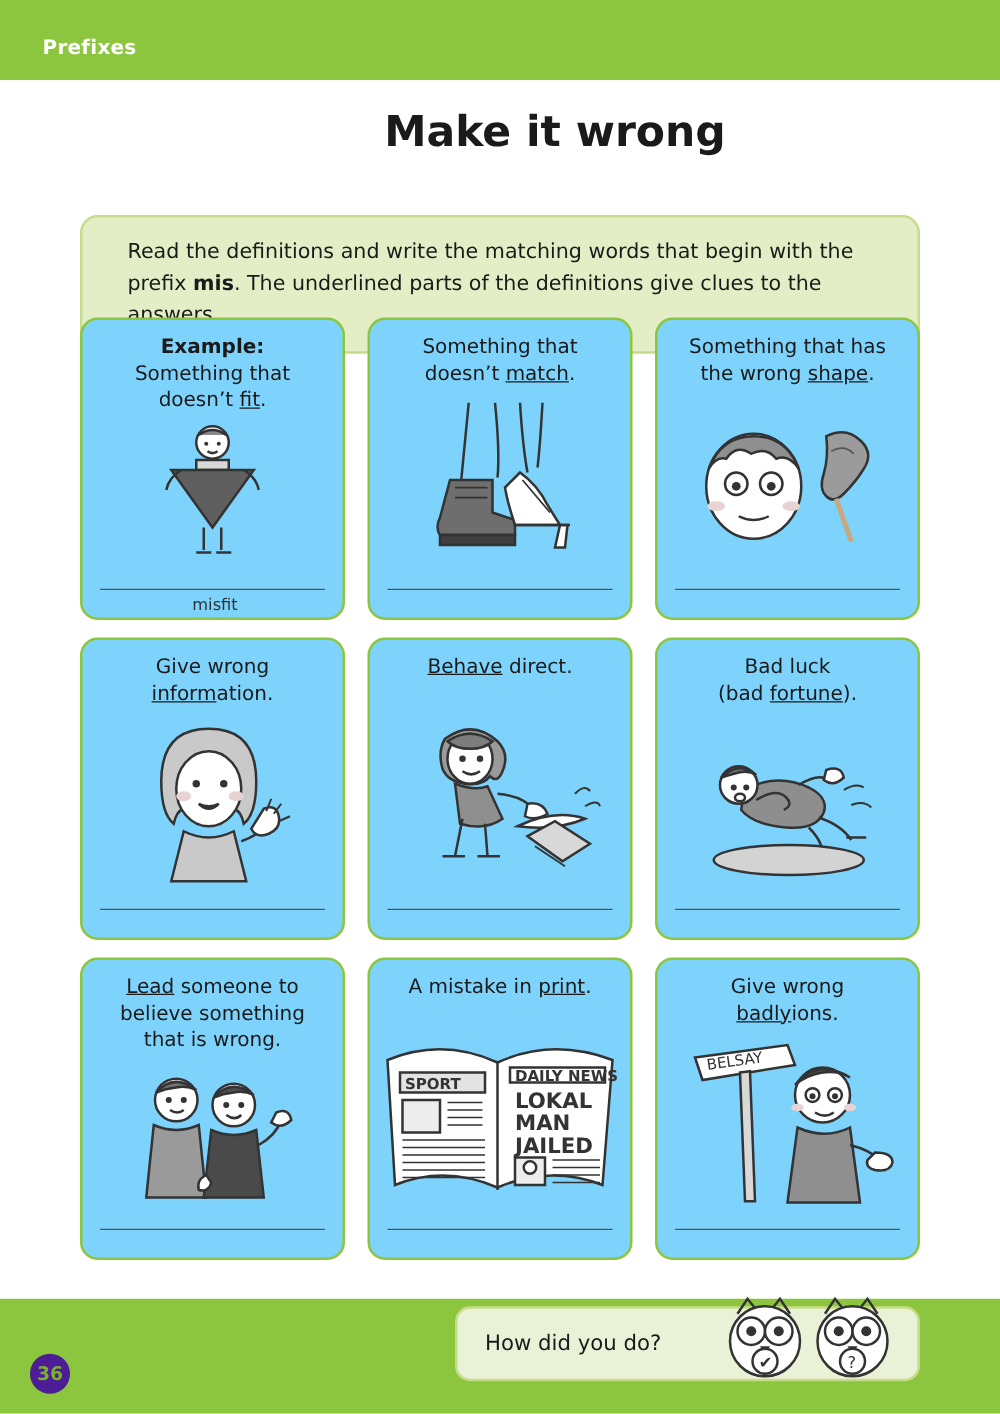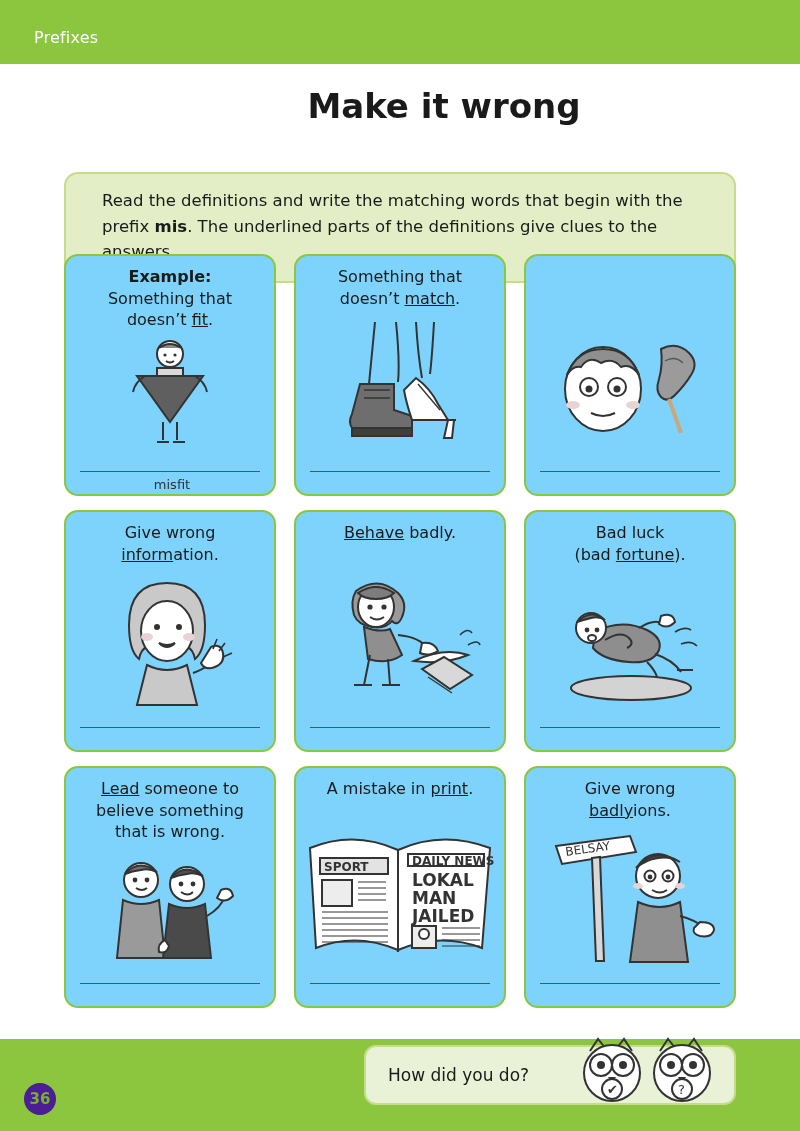--- a/index.html
+++ b/index.html
@@ -21,21 +21,21 @@
     top: 0; left: 0;
     width: 800px;
     height: 64px;
     background: #8cc63e;
   }
   .header-label {
     position: absolute;
     left: 34px;
     top: 28px;
     font-size: 16px;
-    font-weight: normal;
+    font-weight: bold;
     color: #ffffff;
     letter-spacing: 0.2px;
     font-family: "DejaVu Sans", sans-serif;
   }
 
   
   .page-title {
     position: absolute;
     top: 86px;
     left: 0;
@@ -245,20 +245,24 @@
           <path d="M92 98 h44" stroke="#333"></path>
           <path d="M98 62 l22 26" stroke="#333" stroke-width="1.4"></path>
         </g>
       </svg>
     </div>
     <div class="answer-line"></div>
     <div class="answer-text"></div>
   </div>
 
   <div class="card">
+    <div class="card-text">
+      <span>Something that has</span><br>
+      <span>the wrong </span><span class="u">shape</span><span>.</span>
+    </div>
     <div class="art">
       <svg width="170" height="125" viewBox="0 0 170 125">
         <g fill="none" stroke="#333" stroke-width="2">
 
           <ellipse cx="58" cy="62" rx="38" ry="42" fill="#ffffff"></ellipse>
           <path d="M22 48 q10 -26 36 -26 q26 0 36 26 q-8 -12 -18 -8 q-8 -10 -20 -4 q-12 -8 -20 4 q-8 -2 -14 8 z" fill="#8f8f8f"></path>
           <circle cx="44" cy="60" r="9" fill="#ffffff"></circle>
           <circle cx="72" cy="60" r="9" fill="#ffffff"></circle>
           <circle cx="44" cy="62" r="3.5" fill="#333" stroke="none"></circle>
           <circle cx="72" cy="62" r="3.5" fill="#333" stroke="none"></circle>
@@ -301,21 +305,21 @@
           <path d="M118 76 l4 -10 M124 78 l6 -8 M128 84 l9 -4" stroke-width="1.6"></path>
         </g>
       </svg>
     </div>
     <div class="answer-line"></div>
     <div class="answer-text"></div>
   </div>
 
   <div class="card">
     <div class="card-text">
-      <span class="u">Behave</span><span> badly.</span>
+      <span class="u">Behave</span><span> direct.</span>
     </div>
     <div class="art">
       <svg width="180" height="135" viewBox="0 0 180 135">
         <g fill="none" stroke="#333" stroke-width="2">
 
           <path d="M46 18 q22 -16 42 2 q10 10 4 24 q-4 10 -10 4 q-6 8 -20 6 q-14 -2 -18 -12 q-4 -14 2 -24 z" fill="#9a9a9a"></path>
           <ellipse cx="66" cy="34" rx="18" ry="20" fill="#ffffff" stroke="#333"></ellipse>
           <path d="M48 20 q18 -12 36 0 q-6 6 -18 6 q-12 0 -18 -6 z" fill="#7d7d7d" stroke="#333"></path>
           <circle cx="60" cy="34" r="2.6" fill="#333" stroke="none"></circle>
           <circle cx="74" cy="34" r="2.6" fill="#333" stroke="none"></circle>

